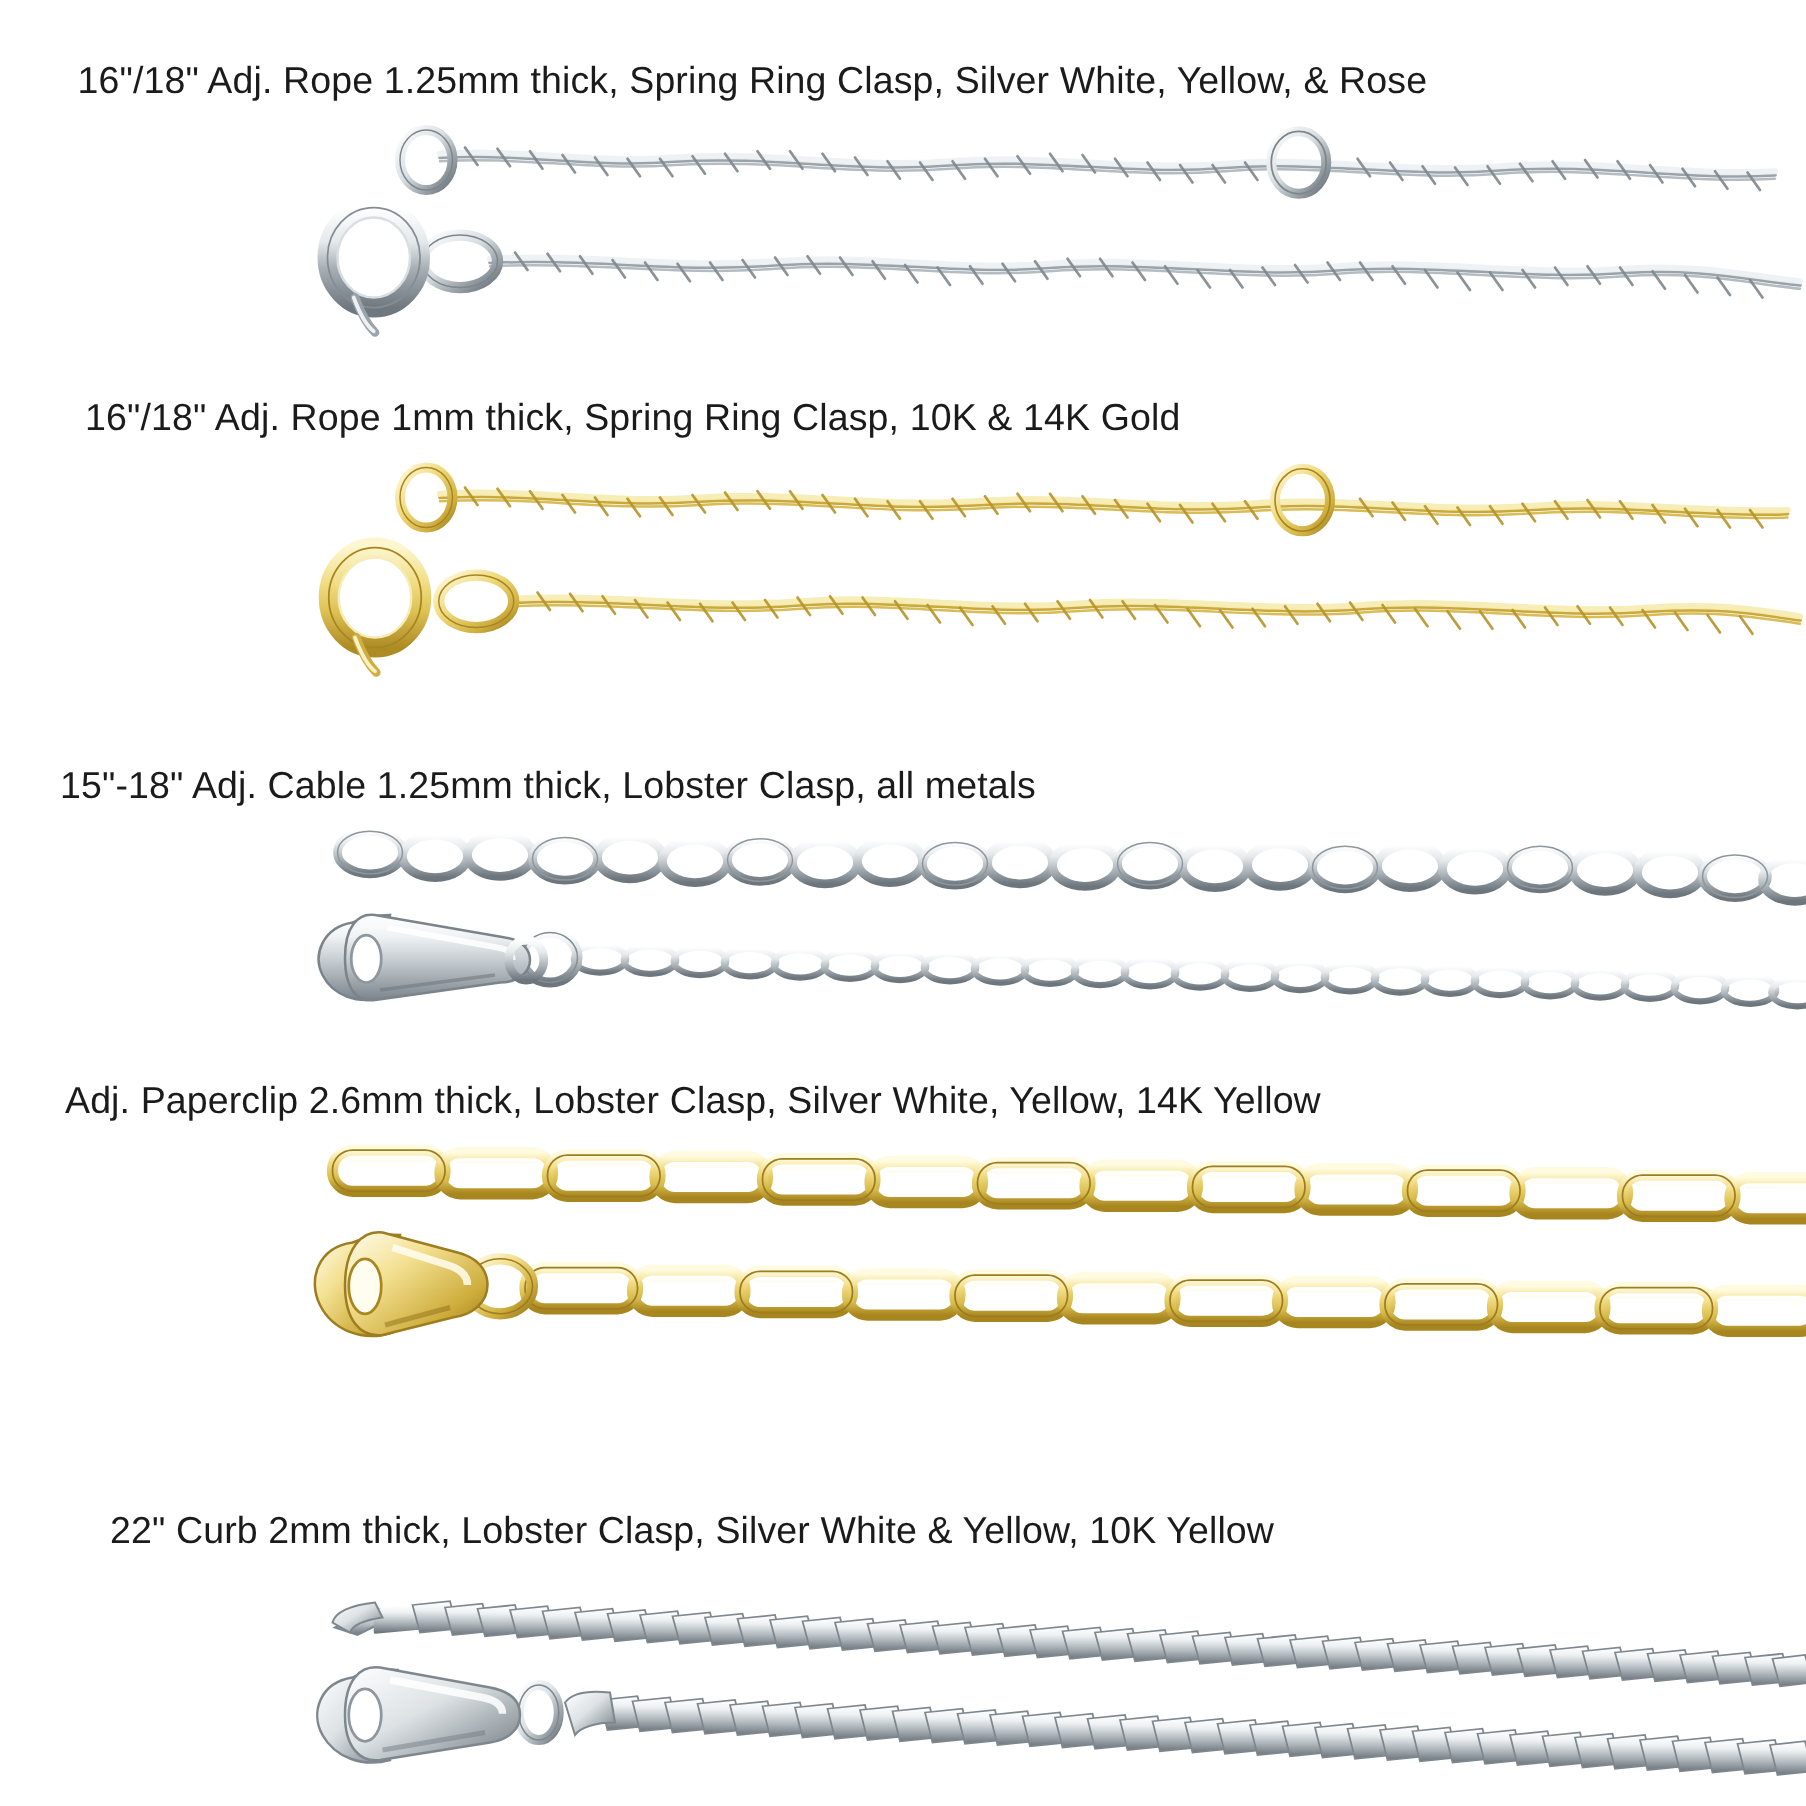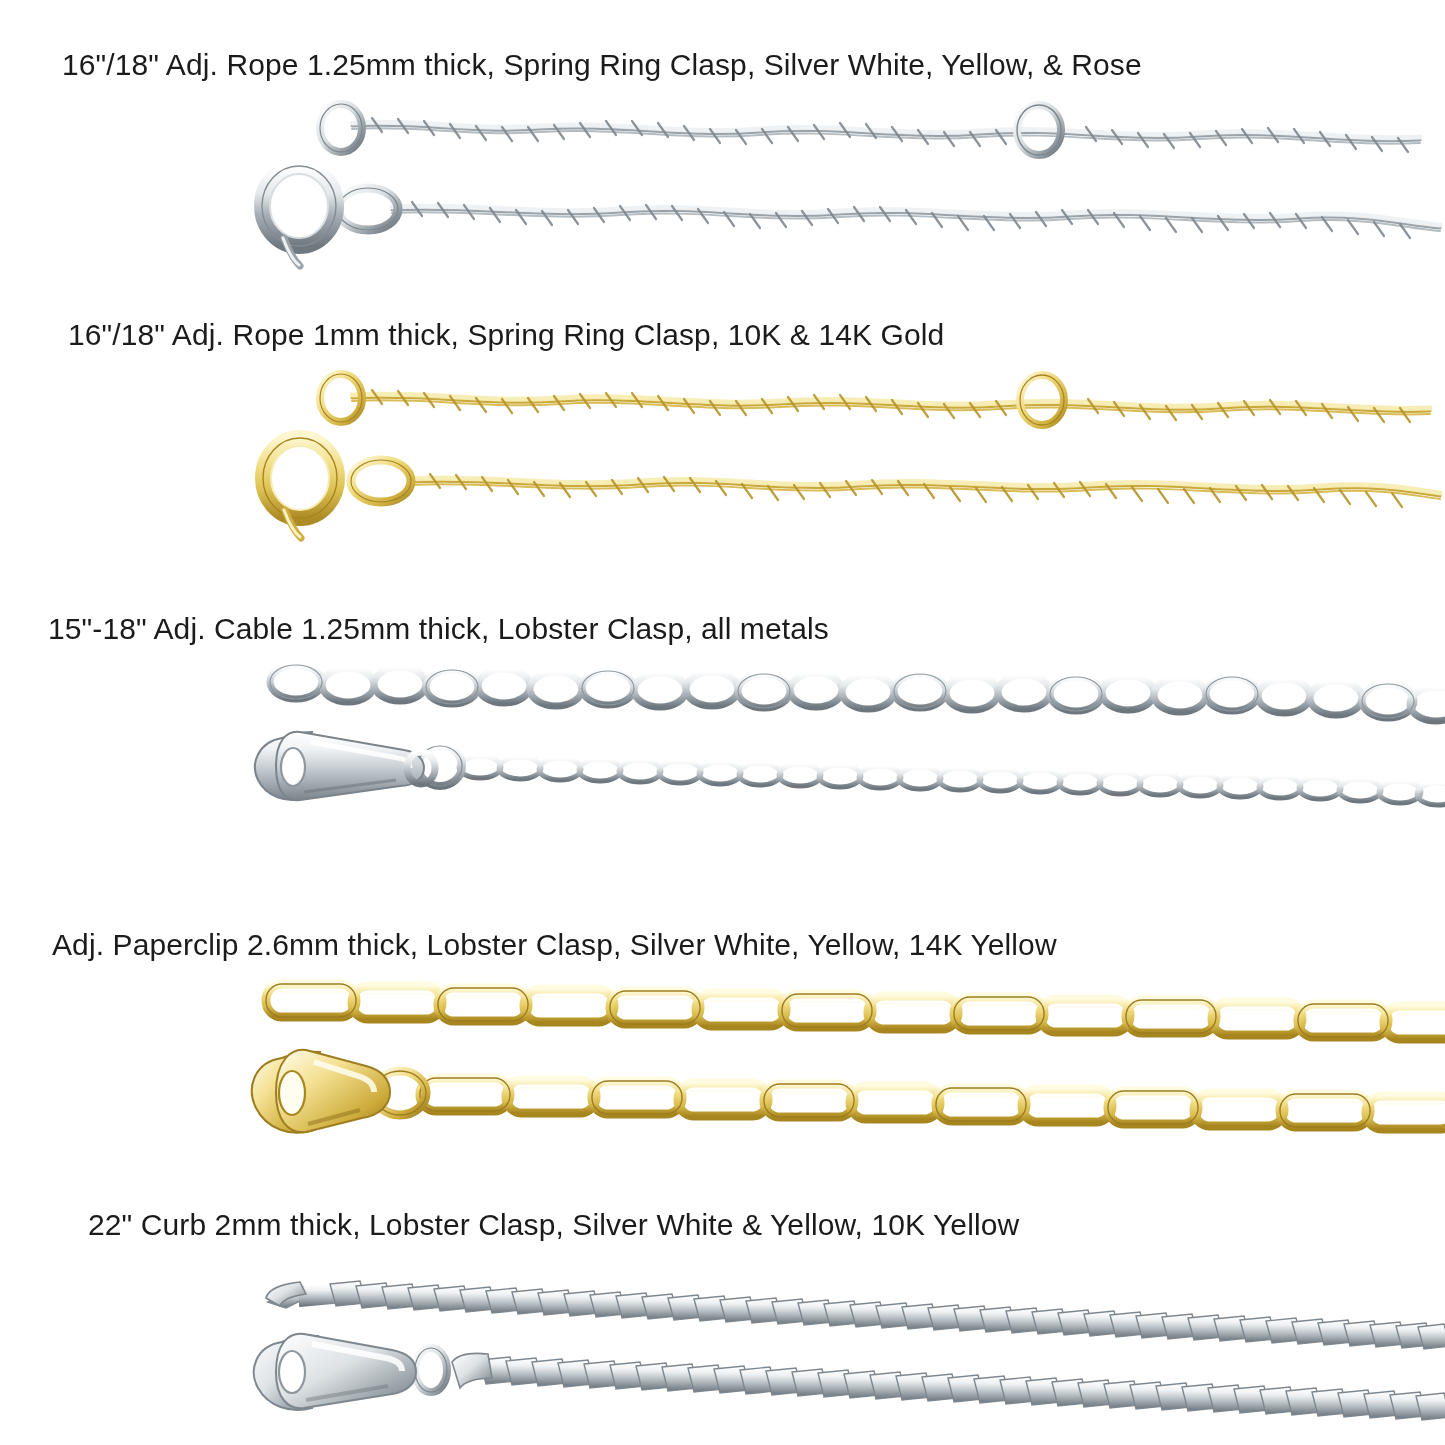--- a/index.html
+++ b/index.html
@@ -440,21 +440,21 @@
           <path d="M300,86 L404,104 C418,106 424,114 424,122 C424,132 414,140 400,140 L300,154 C286,156 276,146 276,120 C276,96 286,84 300,86 Z" fill="url(#silvFlat)" stroke="#7b848b" stroke-width="2"></path>
           <path d="M310,96 L398,112 C406,113 410,117 410,122" fill="none" stroke="#ffffff" stroke-width="5" opacity="0.85"></path>
           <path d="M304,146 L396,134" fill="none" stroke="#6e777e" stroke-width="3" opacity="0.55"></path>
           <ellipse cx="293" cy="121" rx="12" ry="19" fill="#ffffff" stroke="#8e979d" stroke-width="2.2"></ellipse>
           <ellipse cx="421" cy="122" rx="14" ry="16" fill="none" stroke="url(#silv3)" stroke-width="7"></ellipse>
         </g>
       </svg>
     </div>
   </div>
 
-  <div class="chain-option" style="top:928px;">
+  <div class="chain-option" style="top:864px;">
     <div class="option-label" style="margin-left:52px;">Adj. Paperclip 2.6mm thick, Lobster Clasp, Silver White, Yellow, 14K Yellow</div>
     <div class="chain-art">
       <svg width="1445" height="200" viewBox="0 0 1445 200">
         <defs>
           <linearGradient id="gold3" x1="0" y1="0" x2="0" y2="1">
             <stop offset="0" stop-color="#fffbe0"></stop>
             <stop offset="0.3" stop-color="#f2dd85"></stop>
             <stop offset="0.68" stop-color="#d9bc4d"></stop>
             <stop offset="1" stop-color="#a8861f"></stop>
           </linearGradient>

